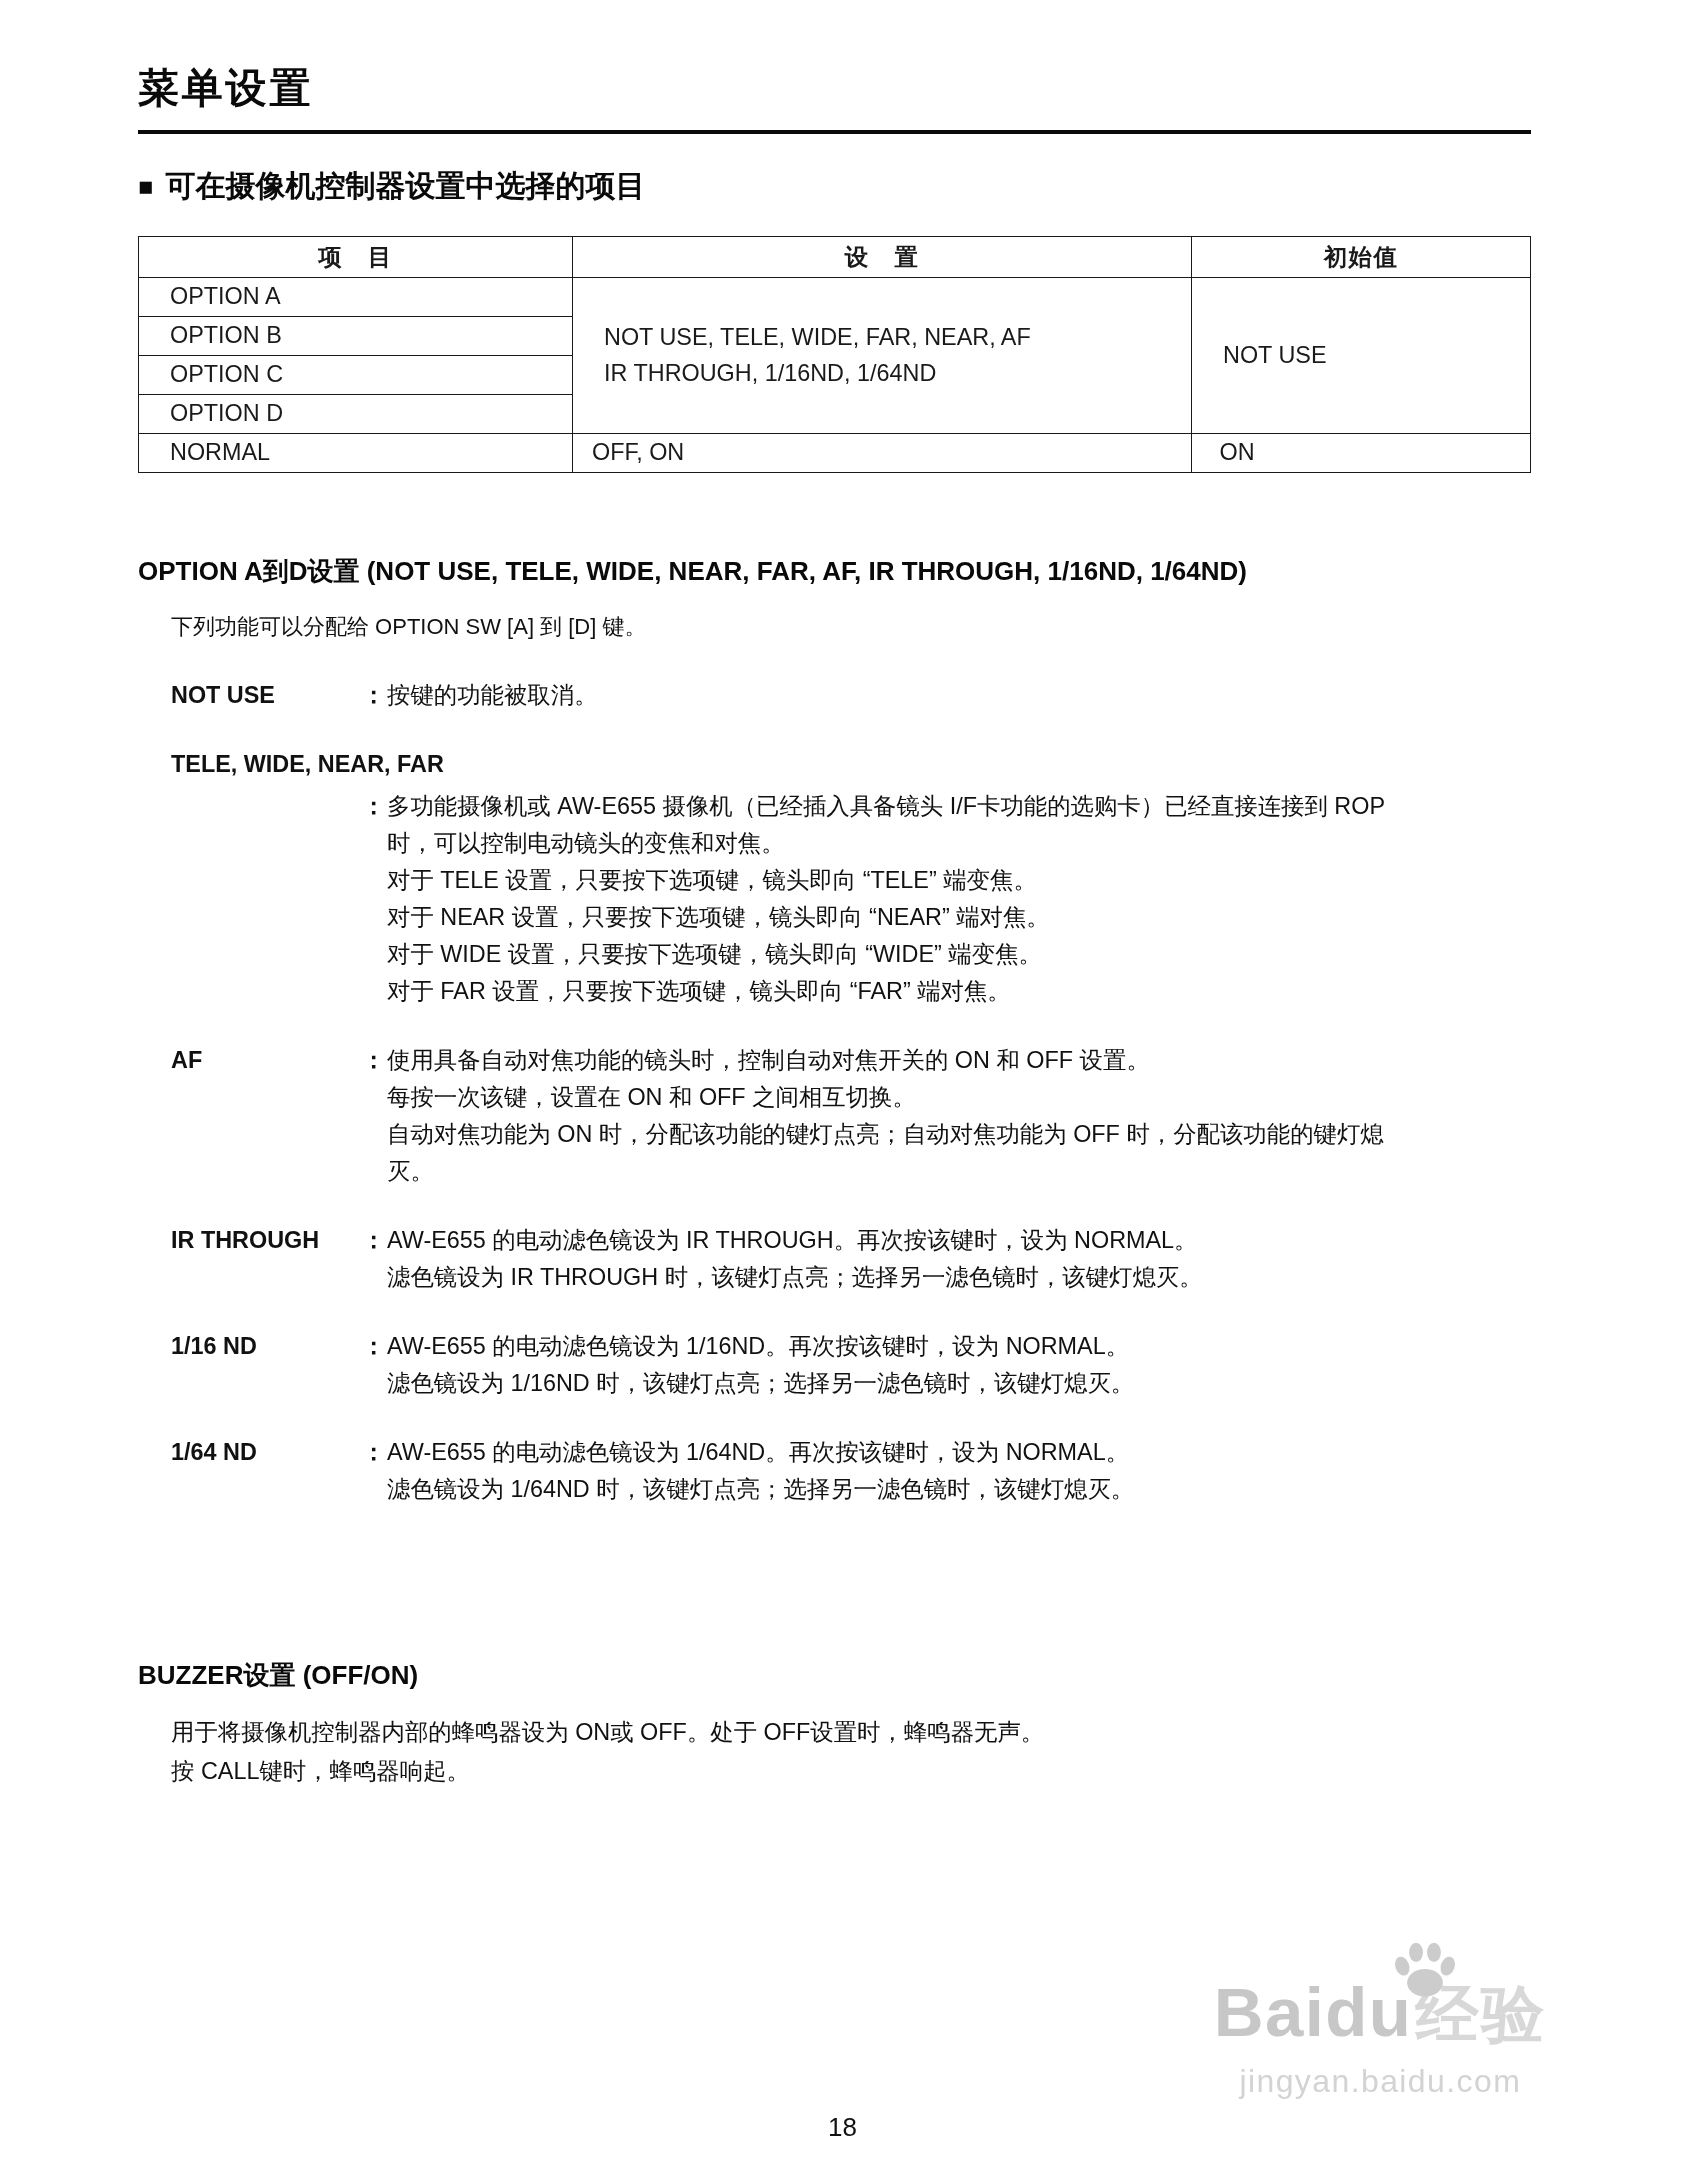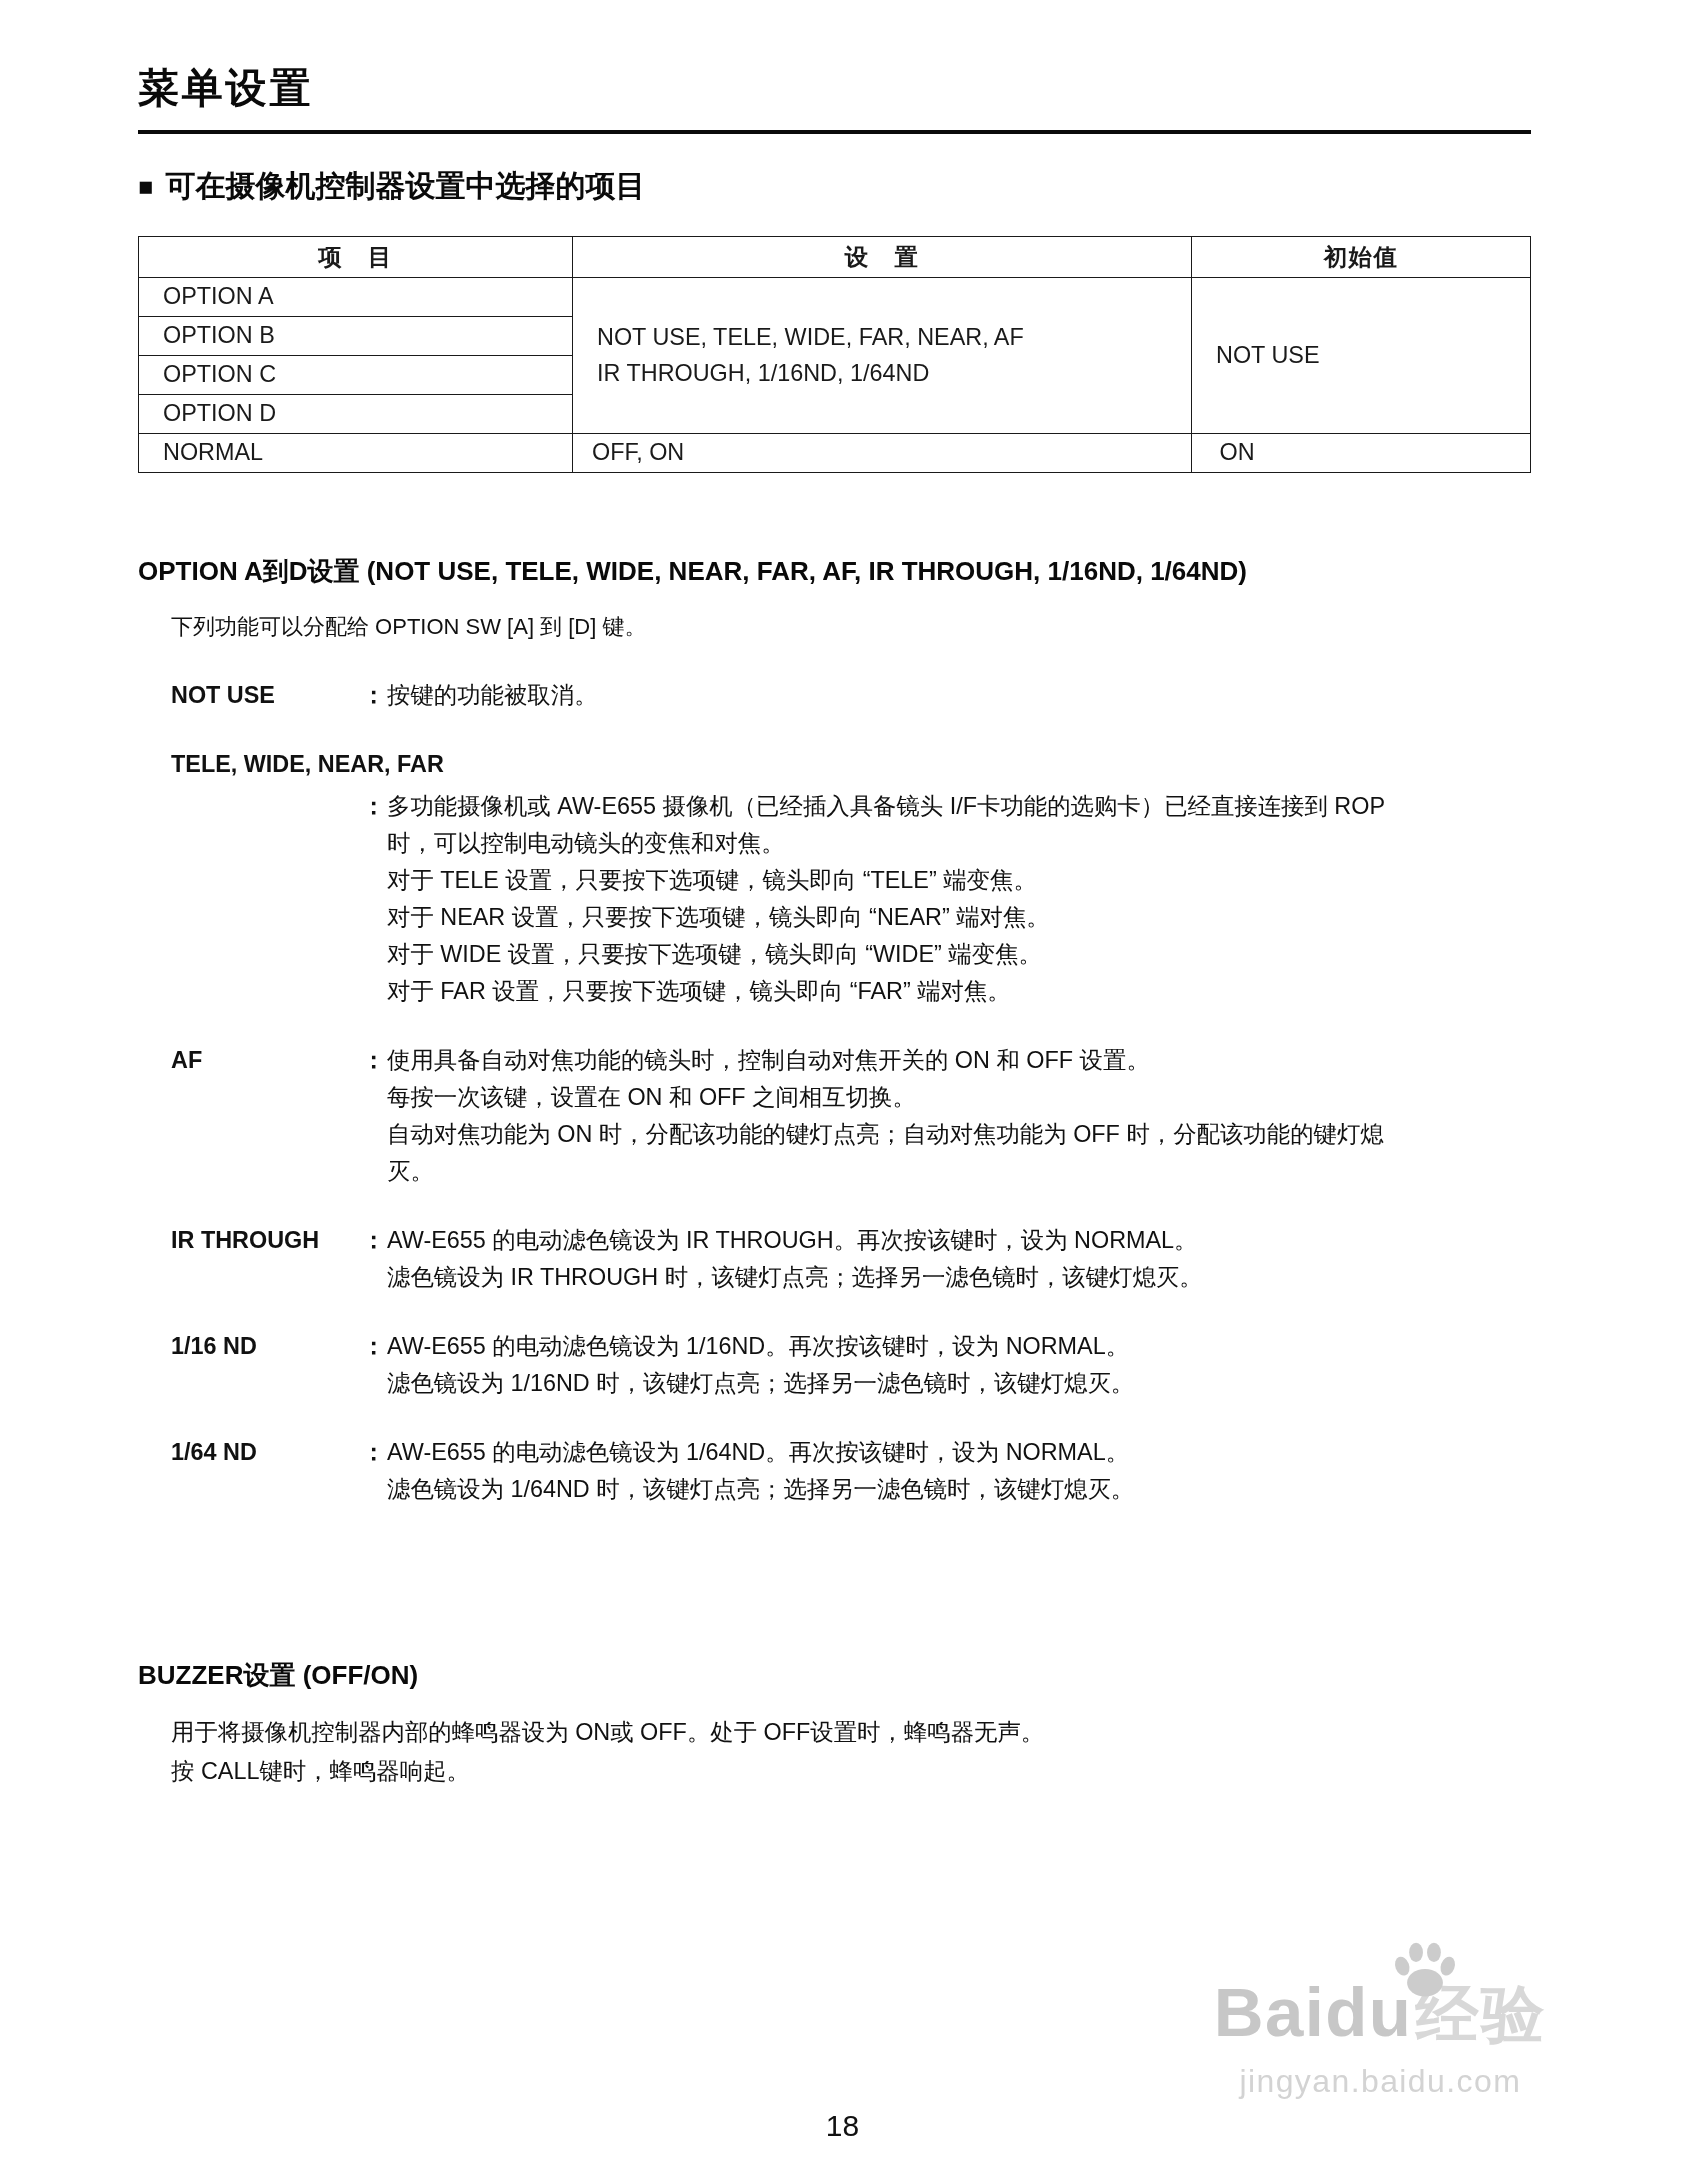--- a/index.html
+++ b/index.html
@@ -18,21 +18,21 @@
   
   .sec1-heading { margin-top:32px; font-size:30px; font-weight:bold; display:flex; align-items:center; gap:12.4px; color:#0a0a0a; }
   .sec1-heading .bullet { font-size:25px; line-height:1; }
 
   
   table.settings { margin-top:29px; width:100%; border-collapse:collapse; font-size:23.4px; color:#1a1a1a; table-layout:fixed; }
   table.settings col.c-item { width:434px; }
   table.settings col.c-setting { width:619px; }
   table.settings th, table.settings td { border:1.4px solid #1a1a1a; }
   table.settings th { height:41px; font-weight:bold; text-align:center; font-size:23.4px; letter-spacing:1.4px; }
-  table.settings td { height:39px; padding-left:24px; text-align:left; vertical-align:middle; }
+  table.settings td { height:39px; padding-left:31px; text-align:left; vertical-align:middle; }
   td.setting-merged { vertical-align:middle; padding-left:27.5px; }
   td.setting-merged .sline { line-height:36px; white-space:nowrap; }
   td.initial-merged { vertical-align:middle; padding-left:27.5px; }
 
   
   .option-section { margin-top:81px; }
   .body-heading { font-size:26px; font-weight:bold; color:#0a0a0a; white-space:nowrap; }
   .intro { margin-top:20.6px; margin-left:33px; font-size:22px; line-height:36px; white-space:nowrap; }
 
   .defs { margin-left:33px; }
@@ -54,21 +54,21 @@
 
   
   .watermark { position:absolute; right:138px; bottom:83px; text-align:center; }
   .wm-logo { position:relative; display:inline-block; white-space:nowrap; }
   .wm-baidu { font-size:69px; font-weight:bold; color:#c7c7c7; letter-spacing:1.4px;text-align:right; }
   .wm-cn { font-size:63px; font-weight:bold; color:#d8d8d8; letter-spacing:2.8px; }
   .wm-paw { position:absolute; left:173px; top:-32px; }
   .wm-url { margin-top:5.5px; font-size:32px; color:#d3d3d3; letter-spacing:1.4px; }
 
   
-  .page-number { position:absolute; bottom:40px; left:0; width:100%; text-align:center; font-size:30px; color:#111; }
+  .page-number { position:absolute; bottom:40px; left:0; width:100%; text-align:center; font-size:26px; color:#111; }
 </style>
 </head>
 <body>
 
 <div class="page">
   <div class="content">
 
     <h1 class="doc-title">菜单设置</h1>
     <div class="title-rule"></div>
 

